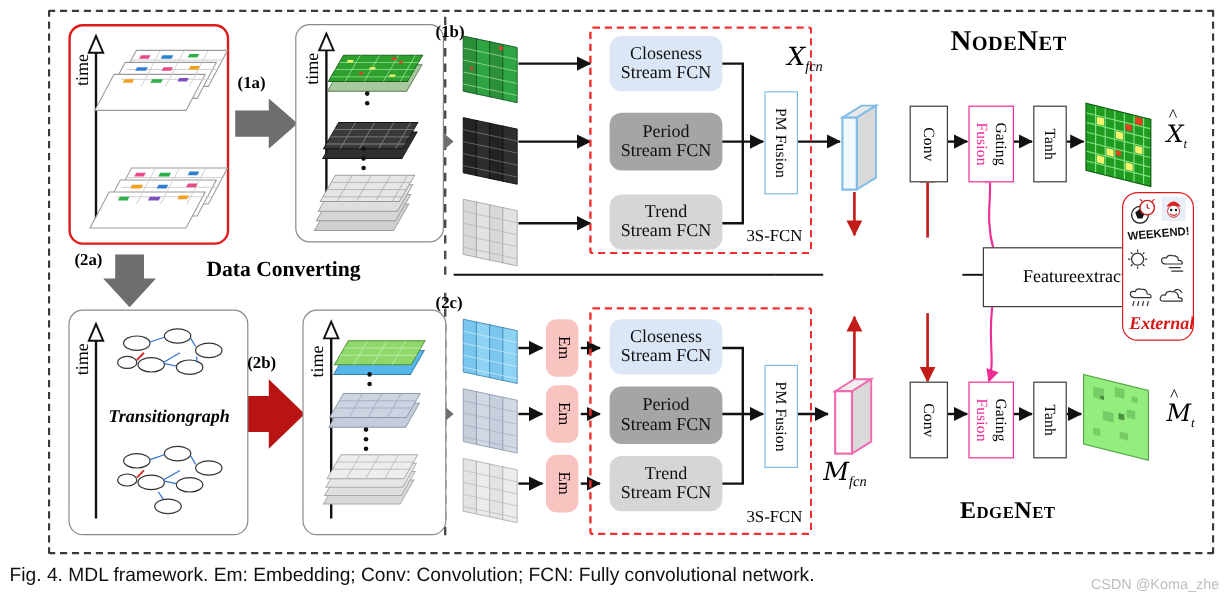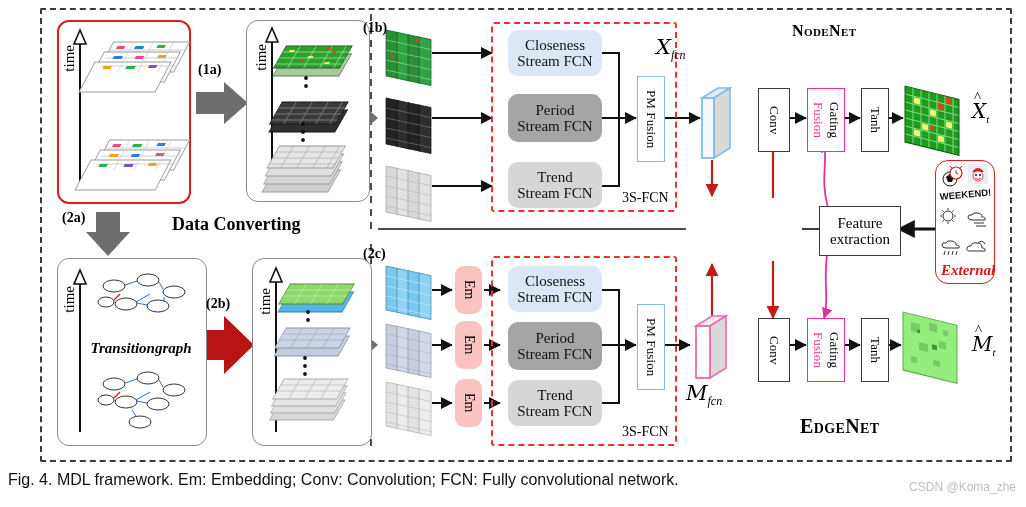--- a/index.html
+++ b/index.html
@@ -367,21 +367,21 @@
     <g>
       <polygon points="702,98 718,88 730,88 714,98" fill="#e9e9e9" stroke="#7fbde8" stroke-width="1.6"></polygon>
       <polygon points="714,98 730,88 730,148 714,158" fill="#d9d9d9" stroke="#7fbde8" stroke-width="1.6"></polygon>
       <rect x="702" y="98" width="12" height="60" fill="#f4f9fd" stroke="#7fbde8" stroke-width="1.8"></rect>
     </g>
   </svg>
   <div class="abs mathlab" style="left:656px;top:35px;font-size:21px;">
     <span style="font-family:'DejaVu Serif',serif;">X</span><span style="font-size:12px;vertical-align:sub;">fcn</span>
   </div>
 
-  <div class="abs bignet" style="left:792px;top:22px;font-size:16px;font-variant:small-caps;letter-spacing:.4px;">NodeNet</div>
+  <div class="abs bignet" style="left:792px;top:22px;font-size:24px;font-variant:small-caps;letter-spacing:.4px;">NodeNet</div>
 
   <div class="abs box ctr" style="left:758px;top:88px;width:30px;height:62px;">
     <span class="vert vtext">Conv</span>
   </div>
   <div class="abs box-pink ctr" style="left:807px;top:88px;width:36px;height:62px;flex-direction:row;">
     <span class="vert vtext" style="color:#ee2e96;">Fusion</span>
     <span class="vert vtext">Gating</span>
   </div>
   <div class="abs box ctr" style="left:861px;top:88px;width:26px;height:62px;">
     <span class="vert vtext">Tanh</span>
@@ -643,21 +643,21 @@
         <rect x="0" y="0" width="54" height="58" fill="none" stroke="#5aa84a" stroke-width="1"></rect>
       </g>
     </g>
   </svg>
   <div class="abs mathlab" style="left:972px;top:332px;font-size:20px;">
     <span style="position:relative;font-family:'DejaVu Serif',serif;">M</span><span style="font-size:11px;vertical-align:sub;">t</span>
     <span style="position:absolute;left:3px;top:-10px;font-size:15px;font-style:normal;">^</span>
   </div>
 
 
-  <div class="abs box ctr" style="left:819px;top:206px;width:80px;height:48px;flex-direction:column;line-height:1.08;font-size:15px;">
+  <div class="abs box ctr" style="left:819px;top:206px;width:80px;height:48px;flex-direction:row;line-height:1.08;font-size:15px;padding-left:45px;">
     <div>Feature</div>
     <div>extraction</div>
   </div>
 
   <div class="abs extbox" style="left:935px;top:160px;width:58px;height:122px;"></div>
 
   <svg class="lay">
 
     <g transform="translate(941,166)">
       <circle cx="9" cy="13" r="7" fill="#fff" stroke="#111" stroke-width="1"></circle>

